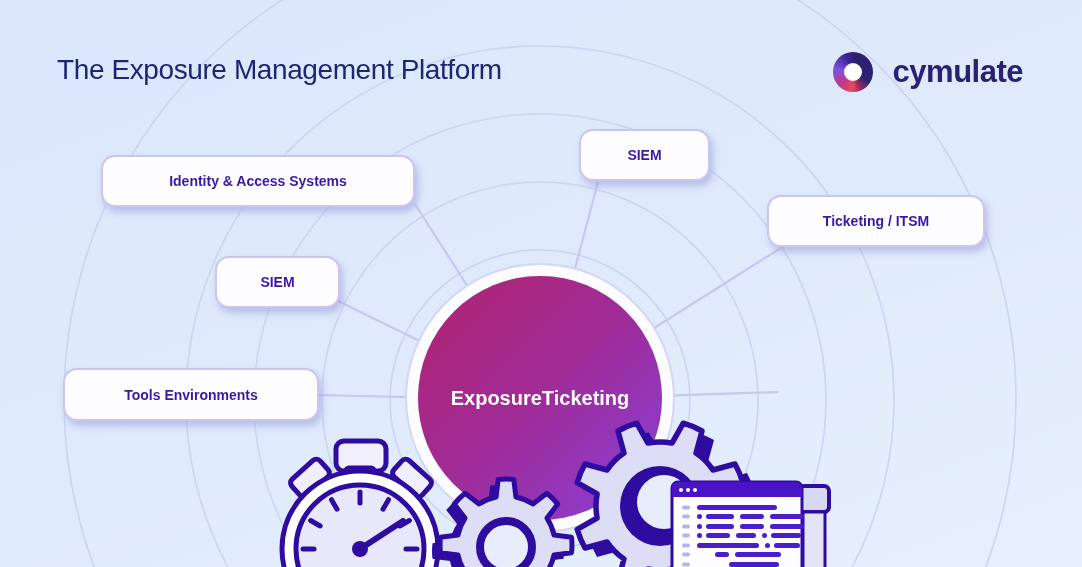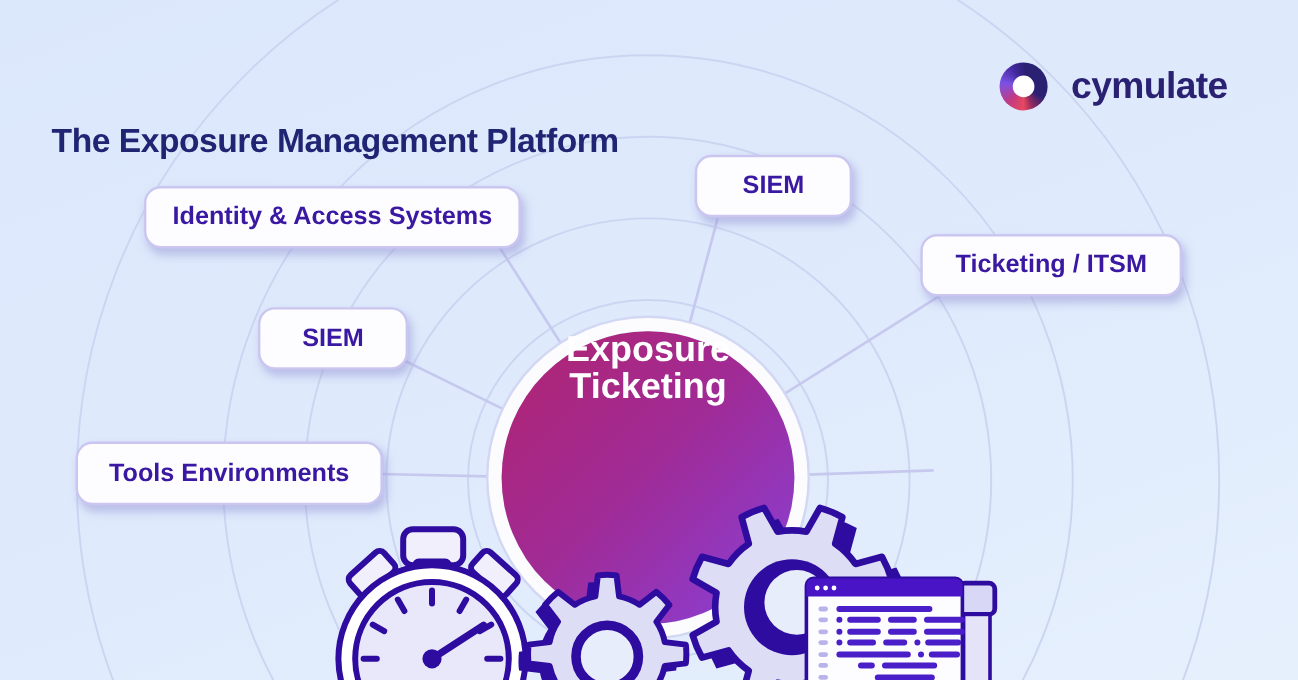--- a/index.html
+++ b/index.html
@@ -10,41 +10,41 @@
   }
   svg.layer{position:absolute;left:0;top:0;display:block;}
   .bg-layer{z-index:1;}
   .illus-layer{z-index:3;}
 
   .center-node{
     position:absolute;z-index:2;left:418px;top:276px;width:244px;height:244px;
     border-radius:50%;
     background:linear-gradient(135deg,#b1246f 0%,#a02b96 48%,#8741dc 100%);
     box-shadow:0 0 0 11px rgba(253,253,255,.96),0 0 0 13px #d2d7f3;
-    display:flex;flex-direction:column;align-items:center;justify-content:flex-start;
-    color:#ffffff;font-weight:bold;font-size:30px;line-height:31px;text-align:center;
+    display:flex;align-items:center;justify-content:center;
+    color:#ffffff;font-weight:bold;font-size:20px;line-height:31px;text-align:center;
   }
 
   .node{
     position:absolute;z-index:4;box-sizing:border-box;
     background:#fdfdff;border:2px solid #cbc6f0;border-radius:14px;
     display:flex;align-items:center;justify-content:center;
-    color:#3a18a2;font-weight:bold;font-size:21px;white-space:nowrap;
+    color:#3a18a2;font-weight:bold;font-size:14px;white-space:nowrap;
     box-shadow:3px 5px 7px rgba(148,148,214,.5);
   }
-  .node-identity  {left:120px;top:155px;width:314px;height:52px;}
+  .node-identity  {left:101px;top:155px;width:314px;height:52px;}
   .node-siem      {left:579px;top:129px;width:131px;height:52px;}
   .node-ticketing {left:756px;top:195px;width:218px;height:52px;margin-left:11px;}
   .node-soar      {left:215px;top:256px;width:125px;height:52px;}
   .node-cloud     {left:63px; top:368px;width:256px;height:53px;}
   .node-devsecops {left:774px;top:365px;width:230px;height:52px;}
 
   .page-title{
-    position:absolute;z-index:5;left:43px;top:55px;
-    font-size:28px;line-height:30px;font-weight:bold;color:#1f2573;letter-spacing:-.4px;margin-top:48px;
+    position:absolute;z-index:5;left:57px;top:55px;
+    font-size:28px;line-height:30px;font-weight:normal;color:#1f2573;letter-spacing:-.4px;
   }
   .logo{position:absolute;z-index:5;top:52px;right:59px;display:flex;align-items:center;gap:20px;}
   .logo-ring{
     width:40px;height:40px;border-radius:50%;position:relative;
     background:conic-gradient(from 180deg,
       #e8485f 0deg,#c03a85 45deg,#7b52e4 100deg,#41289e 150deg,
       #2b2173 185deg,#2b2173 300deg,#8f2a60 335deg,#e8485f 360deg);
   }
   .logo-ring::after{content:"";position:absolute;inset:11px;background:#ffffff;border-radius:50%;}
   .logo-text{font-size:31px;font-weight:bold;color:#2b2173;letter-spacing:-.5px;line-height:40px;}

